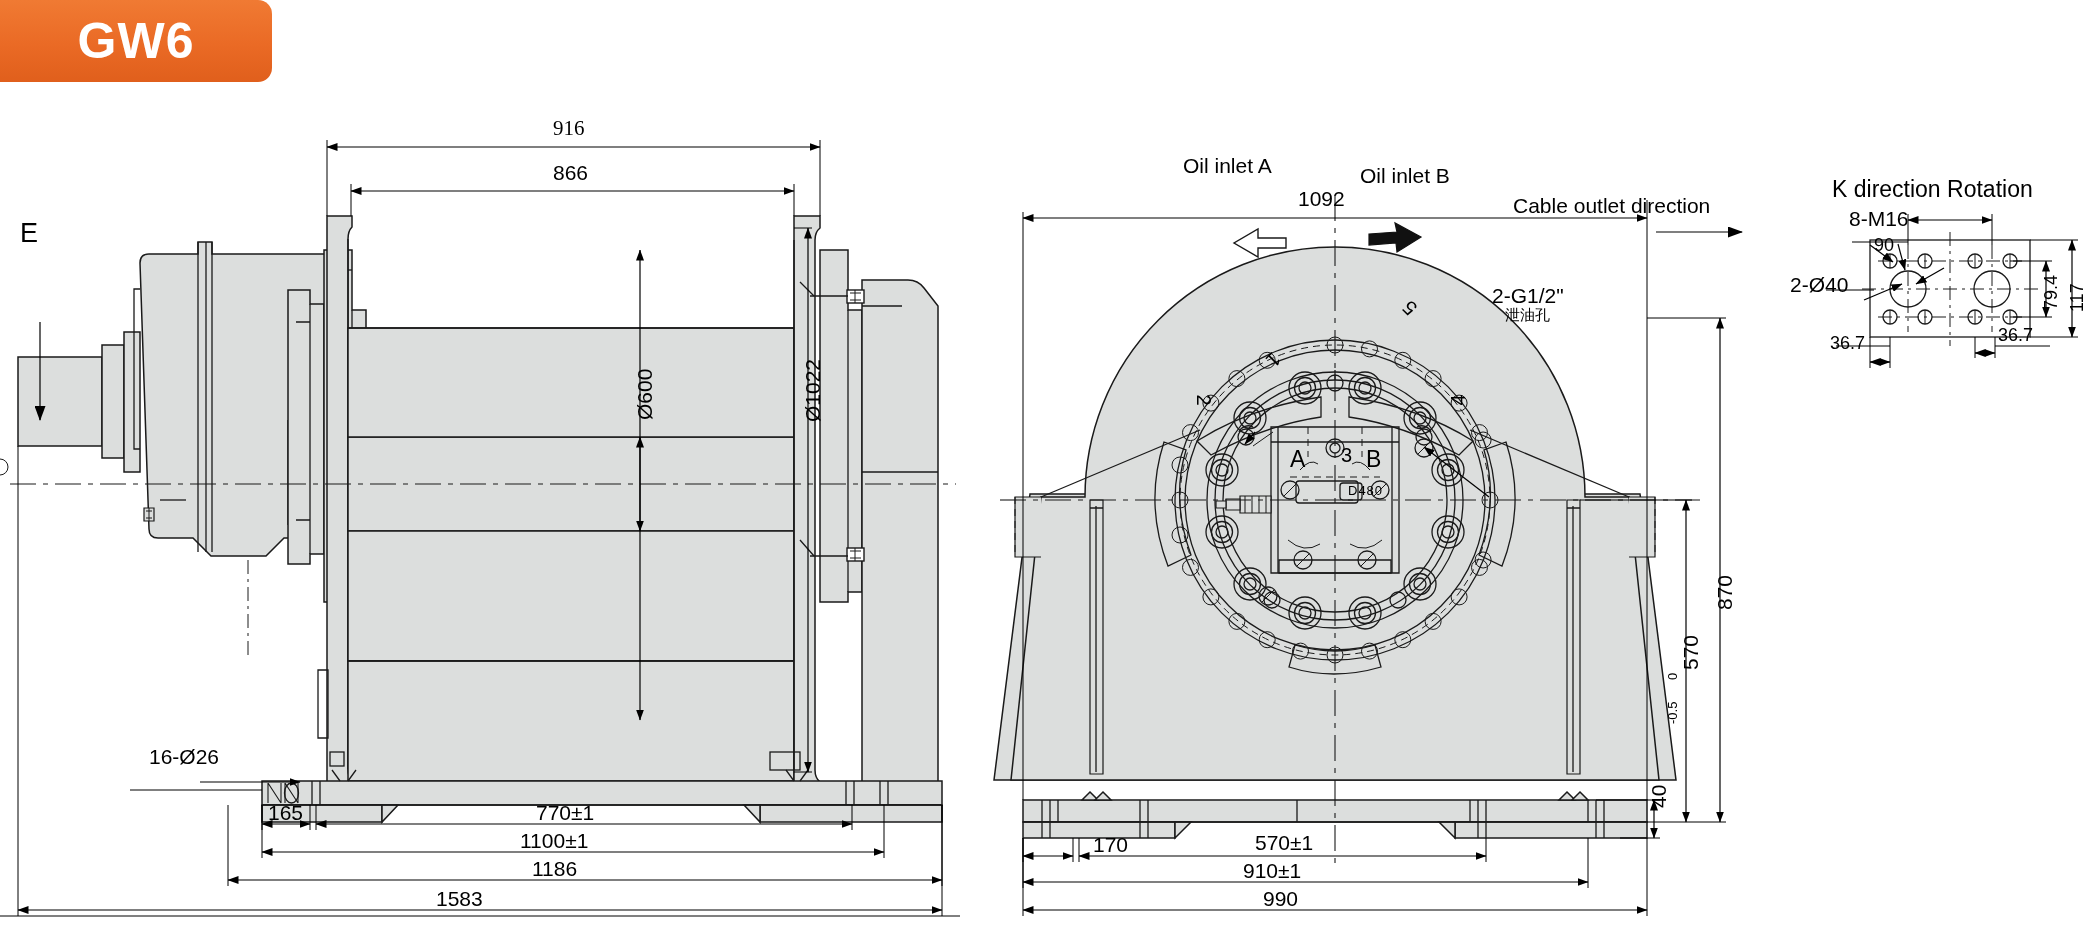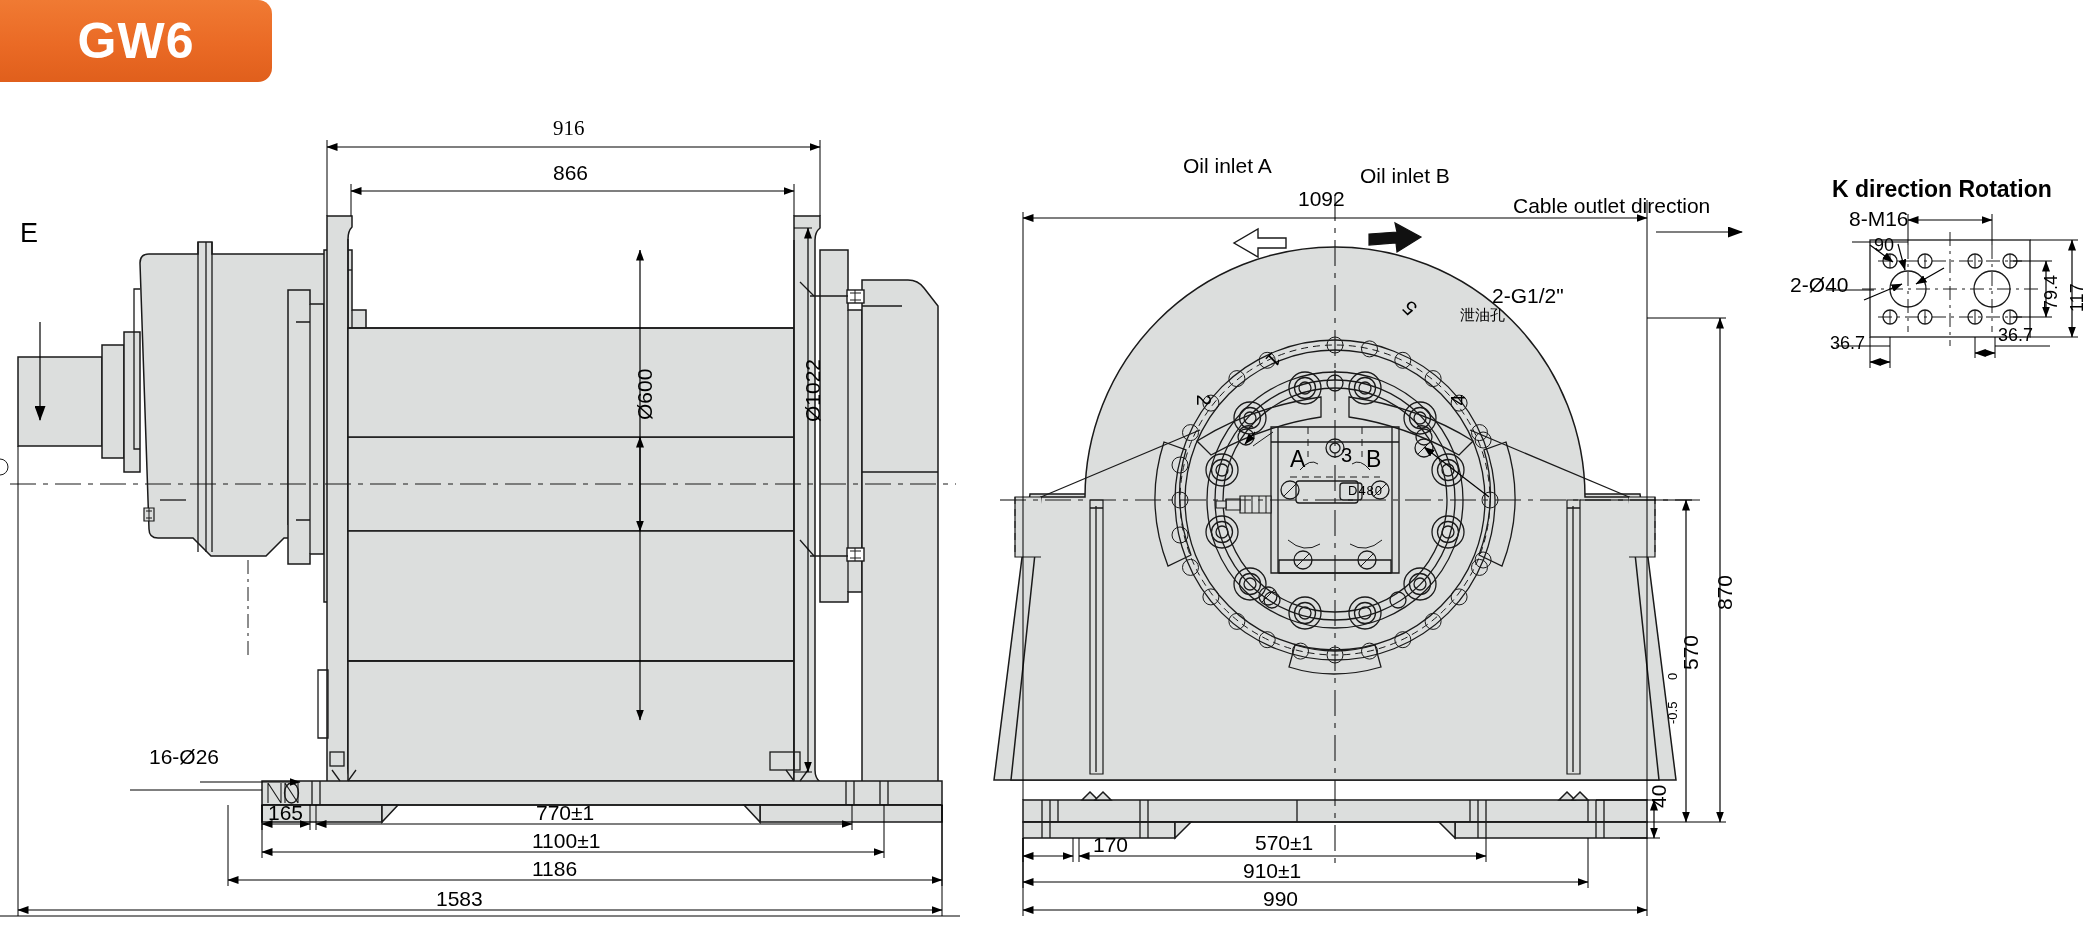--- a/index.html
+++ b/index.html
@@ -540,54 +540,54 @@
   </svg>
 
   <div class="lbl big" style="left:20px;top:220px;">E</div>
   <div class="lbl dim" style="left:553px;top:118px;font-family:Liberation Serif, serif;">916</div>
   <div class="lbl dim" style="left:553px;top:162px;">866</div>
   <div class="lbl dim rot90" style="left:634px;top:420px;">Ø600</div>
   <div class="lbl dim rot90" style="left:802px;top:422px;">Ø1022</div>
   <div class="lbl dim" style="left:149px;top:746px;">16-Ø26</div>
   <div class="lbl dim" style="left:268px;top:802px;">165</div>
   <div class="lbl dim" style="left:536px;top:802px;">770±1</div>
-  <div class="lbl dim" style="left:532px;top:830px;">1100±1</div>
+  <div class="lbl dim" style="left:520px;top:830px;">1100±1</div>
   <div class="lbl dim" style="left:532px;top:858px;">1186</div>
   <div class="lbl dim" style="left:436px;top:888px;">1583</div>
 
   <div class="lbl note" style="left:1183px;top:155px;">Oil inlet A</div>
   <div class="lbl note" style="left:1360px;top:165px;">Oil inlet B</div>
   <div class="lbl note" style="left:1513px;top:195px;">Cable outlet direction</div>
   <div class="lbl dim" style="left:1298px;top:188px;">1092</div>
 
   <div class="lbl dim" style="left:1290px;top:448px;font-size:23px;">A</div>
   <div class="lbl dim" style="left:1366px;top:448px;font-size:23px;">B</div>
   <div class="lbl tiny" style="left:1300px;top:484px;letter-spacing:1px;margin-left:48px;">D480</div>
 
   <div class="lbl note" style="left:1492px;top:285px;">2-G1/2"</div>
-  <div class="lbl cjk" style="left:1460px;top:308px;text-align:right;">泄油孔</div>
+  <div class="lbl cjk" style="left:1505px;top:308px;text-align:right;">泄油孔</div>
 
   <div class="lbl hubnum" style="left:1268px;top:350px;transform:rotate(135deg);transform-origin:50% 50%;">1</div>
   <div class="lbl hubnum" style="left:1198px;top:390px;transform:rotate(90deg);transform-origin:50% 50%;">2</div>
   <div class="lbl hubnum" style="left:1341px;top:445px;">3</div>
   <div class="lbl hubnum" style="left:1452px;top:390px;transform:rotate(-90deg);transform-origin:50% 50%;">4</div>
   <div class="lbl hubnum" style="left:1404px;top:298px;transform:rotate(-135deg);transform-origin:50% 50%;">5</div>
 
   <div class="lbl dim" style="left:1093px;top:834px;">170</div>
   <div class="lbl dim" style="left:1243px;top:832px;margin-left:12px;">570±1</div>
   <div class="lbl dim" style="left:1243px;top:860px;">910±1</div>
   <div class="lbl dim" style="left:1263px;top:888px;">990</div>
 
   <div class="lbl dim rot90" style="left:1714px;top:610px;">870</div>
   <div class="lbl dim rot90" style="left:1680px;top:670px;">570</div>
   <div class="lbl tiny rot90" style="left:1666px;top:680px;">0</div>
   <div class="lbl tiny rot90" style="left:1666px;top:724px;">-0.5</div>
   <div class="lbl dim rot90" style="left:1648px;top:808px;">40</div>
 
-  <div class="lbl" style="left:1832px;top:178px;font-size:23px;font-weight:bold;">K direction Rotation</div>
+  <div class="lbl" style="left:1832px;top:178px;font-size:23px;">K direction Rotation</div>
   <div class="lbl dim" style="left:1828px;top:208px;margin-left:21px;">8-M16</div>
   <div class="lbl dim" style="left:1790px;top:274px;">2-Ø40</div>
   <div class="lbl dim-s" style="left:1874px;top:192px;margin-top:44px;">90</div>
   <div class="lbl dim-s rot90" style="left:2042px;top:310px;">79.4</div>
   <div class="lbl dim-s rot90" style="left:2068px;top:312px;">117</div>
   <div class="lbl dim-s" style="left:1830px;top:334px;">36.7</div>
   <div class="lbl dim-s" style="left:1998px;top:326px;">36.7</div>
 
 </div>
 

